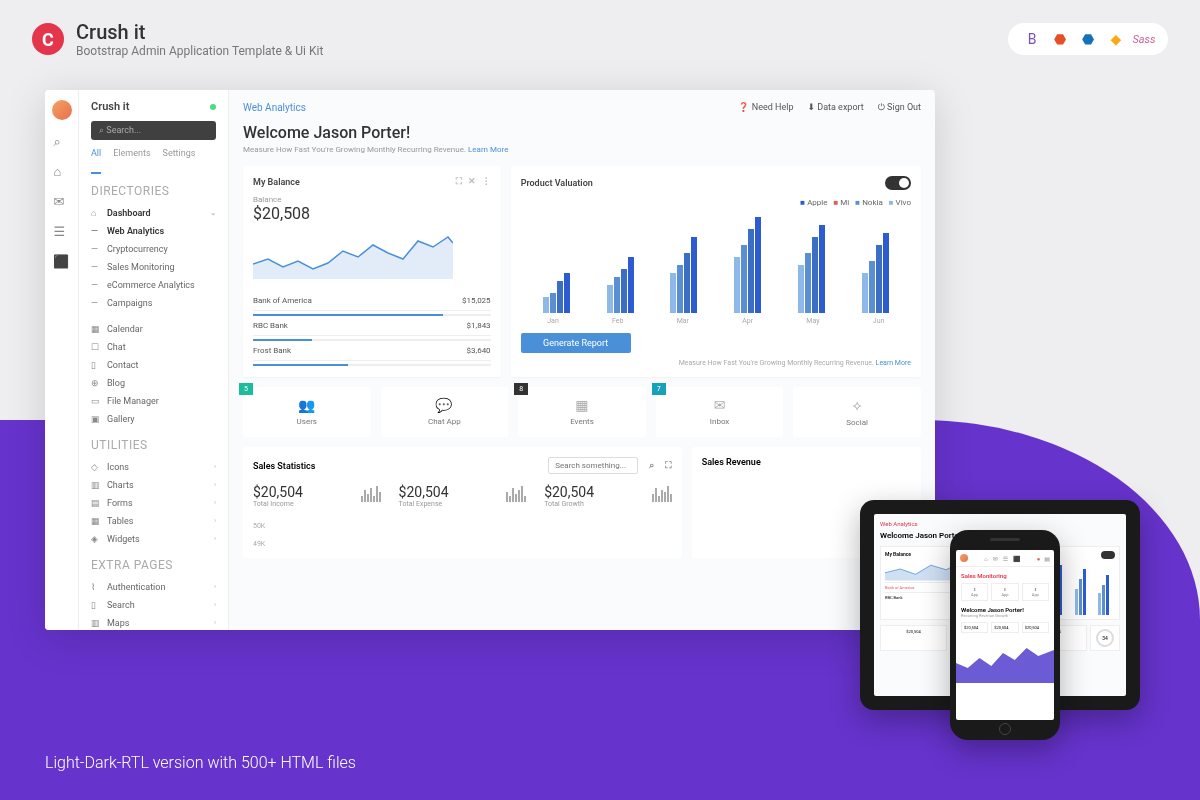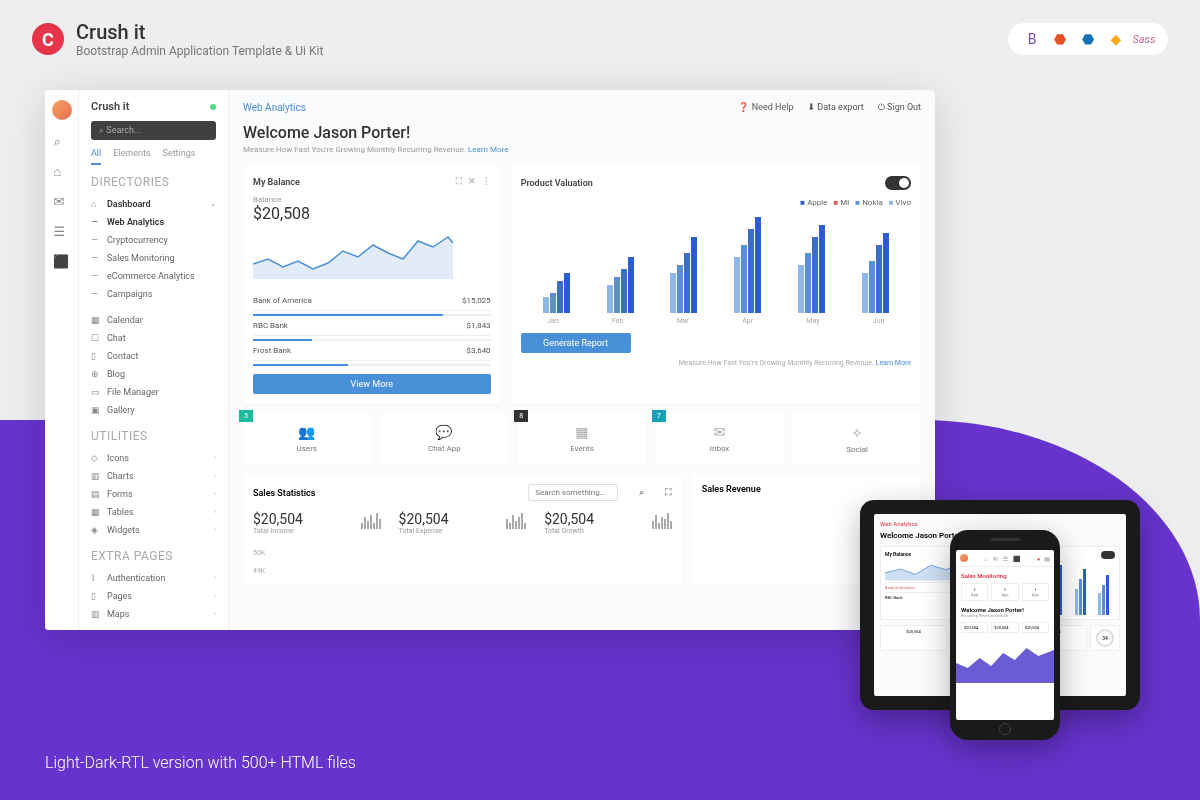--- a/index.html
+++ b/index.html
@@ -13,21 +13,21 @@
 .tech-icons span{width:20px;height:20px;display:flex;align-items:center;justify-content:center;font-size:14px}
 .dashboard{position:absolute;top:90px;left:45px;width:890px;height:540px;background:#fafbfc;border-radius:4px;box-shadow:0 8px 40px rgba(0,0,0,.15);display:flex;z-index:2;overflow:hidden}
 .iconbar{width:34px;background:#fff;border-right:1px solid #eee;display:flex;flex-direction:column;align-items:center;padding-top:10px;gap:14px}
 .iconbar .ic{width:16px;height:16px;color:#888;font-size:13px}
 .avatar{width:20px;height:20px;border-radius:50%;background:linear-gradient(135deg,#f4a261,#e76f51)}
 .sidebar{width:150px;background:#fff;border-right:1px solid #eee;padding:10px 12px;font-size:10px;overflow:hidden}
 .brand{display:flex;align-items:center;justify-content:space-between;font-size:11px;font-weight:600;color:#444;margin-bottom:8px}
 .brand .dot{width:6px;height:6px;border-radius:50%;background:#4ade80}
 .search{background:#404040;border-radius:3px;padding:4px 8px;font-size:9px;color:#aaa;margin-bottom:8px}
 .tabs{display:flex;gap:12px;font-size:9px;color:#999;margin-bottom:2px}
-.tabs .active{color:#4a90d9;border-bottom:2px solid #4a90d9;padding-bottom:5px}
+.tabs .active{color:#4a90d9;border-bottom:2px solid #4a90d9;padding-bottom:14px}
 .section-label{font-size:12px;color:#aaa;text-transform:uppercase;margin:10px 0 6px;letter-spacing:.5px}
 .nav-item{display:flex;align-items:center;gap:6px;padding:4px 0;font-size:9px;color:#666;cursor:pointer}
 .nav-item.bold{font-weight:600;color:#333}
 .nav-item .chev{margin-left:auto;font-size:7px;color:#bbb}
 .nav-item .ni{width:10px;font-size:9px;color:#888}
 .main{flex:1;padding:12px 14px;overflow:hidden}
 .topbar{display:flex;align-items:center;font-size:10px;color:#4a90d9;margin-bottom:10px}
 .topbar .right{margin-left:auto;display:flex;gap:14px;color:#555;font-size:9px}
 .welcome h2{font-size:16px;font-weight:500;color:#333;margin-bottom:3px}
 .welcome p{font-size:8px;color:#999}
@@ -54,21 +54,21 @@
 .toggle{width:26px;height:14px;background:#333;border-radius:7px;margin-left:auto;position:relative}
 .toggle::after{content:"";position:absolute;width:10px;height:10px;background:#fff;border-radius:50%;top:2px;right:2px}
 .quick{display:flex;gap:10px;margin-top:10px}
 .qitem{flex:1;background:#fff;border-radius:3px;padding:10px 6px;text-align:center;position:relative;font-size:8px;color:#777}
 .qitem .qi{font-size:14px;color:#aaa;margin-bottom:4px}
 .badge{position:absolute;top:-4px;left:-4px;background:#1abc9c;color:#fff;font-size:7px;padding:2px 5px}
 .badge.dark{background:#333}.badge.cyan{background:#17a2b8}
 .lower{display:flex;gap:10px;margin-top:10px}
 .stats{flex:2;background:#fff;border-radius:3px;padding:10px}
 .stats-head{display:flex;align-items:center;font-size:9px;font-weight:600;margin-bottom:10px}
-.stats-head .sch{margin-left:auto;display:flex;gap:21px;align-items:center}
+.stats-head .sch{margin-left:auto;display:flex;gap:11px;align-items:center}
 .stats-head input{border:1px solid #ddd;padding:3px 6px;font-size:8px;border-radius:2px;width:90px}
 .stat-row{display:flex;gap:18px}
 .stat{flex:1}
 .stat .v{font-size:14px;color:#333}
 .stat .l{font-size:7px;color:#999}
 .mini{display:flex;align-items:flex-end;gap:1px;height:18px;float:right}
 .mini div{width:2px;background:#aaa}
 .revenue{flex:1;background:#fff;border-radius:3px;padding:10px;font-size:9px;font-weight:600}
 .footer-text{position:absolute;bottom:28px;left:45px;color:#fff;font-size:16px;font-weight:300;z-index:1}
 .tablet{position:absolute;right:60px;bottom:90px;width:280px;height:210px;background:#1a1a1a;border-radius:14px;padding:14px;z-index:3;box-shadow:0 10px 30px rgba(0,0,0,.3)}
@@ -199,21 +199,21 @@
       </div>
 
     <div class="section-label">EXTRA PAGES</div>
     <div class="nav-item">
         <span class="ni">⌇</span>
         <span>Authentication</span>
         <span class="chev">›</span>
       </div>
     <div class="nav-item">
         <span class="ni">▯</span>
-        <span>Pages</span>
+        <span>Search</span>
         <span class="chev">›</span>
       </div>
     <div class="nav-item">
         <span class="ni">▥</span>
         <span>Maps</span>
         <span class="chev">›</span>
       </div>
   </div>
 
   <div class="main">
@@ -260,21 +260,20 @@
         <div class="progress">
             <div class="fill" style="width:25%"></div>
           </div>
         <div class="bank-row">
             <span>Frost Bank</span>
             <span>$3,640</span>
           </div>
         <div class="progress">
             <div class="fill" style="width:40%"></div>
           </div>
-        <div class="btn">View More</div>
       </div>
 
       <div class="card">
         <div class="card-head">
           <span>Product Valuation</span>
           <div class="toggle"></div>
         </div>
         <div class="legend">
           <span class="l1">Apple</span>
           <span class="l2">Mi</span>

